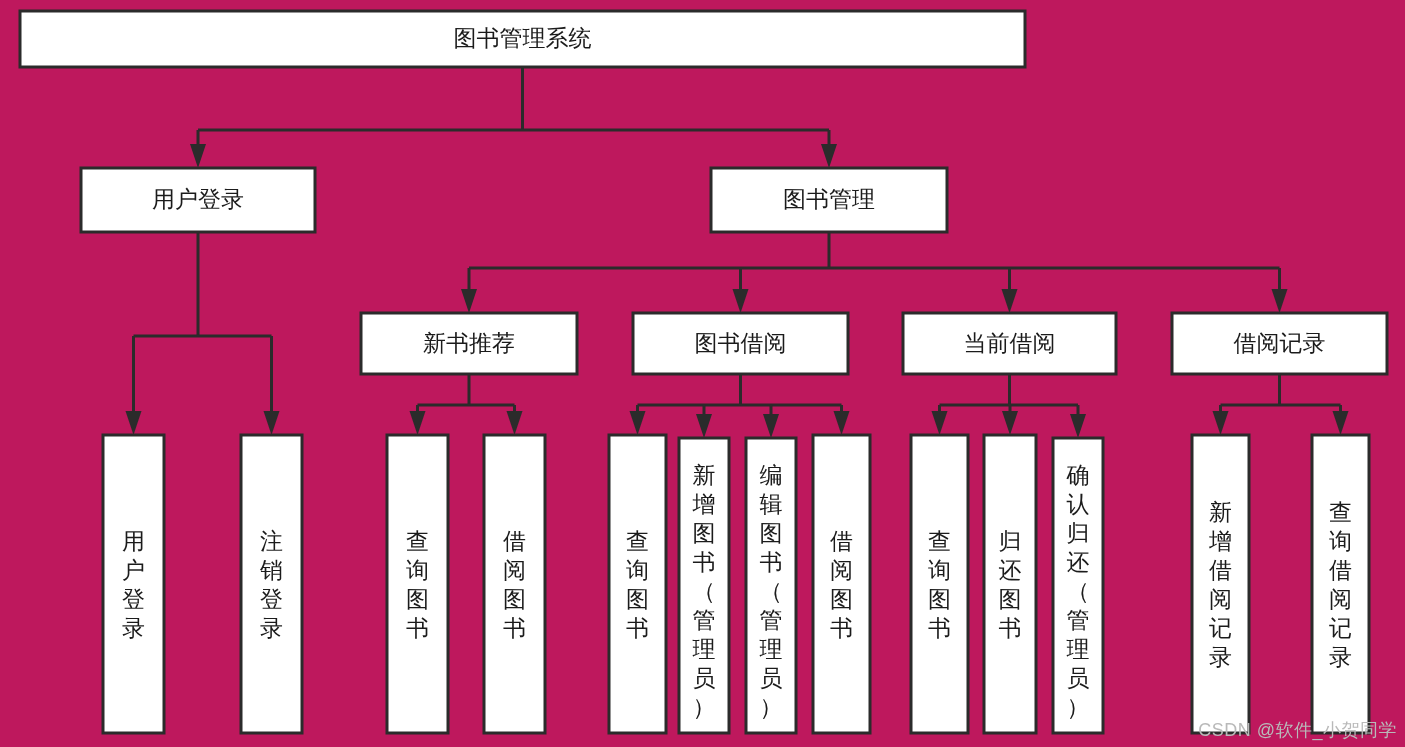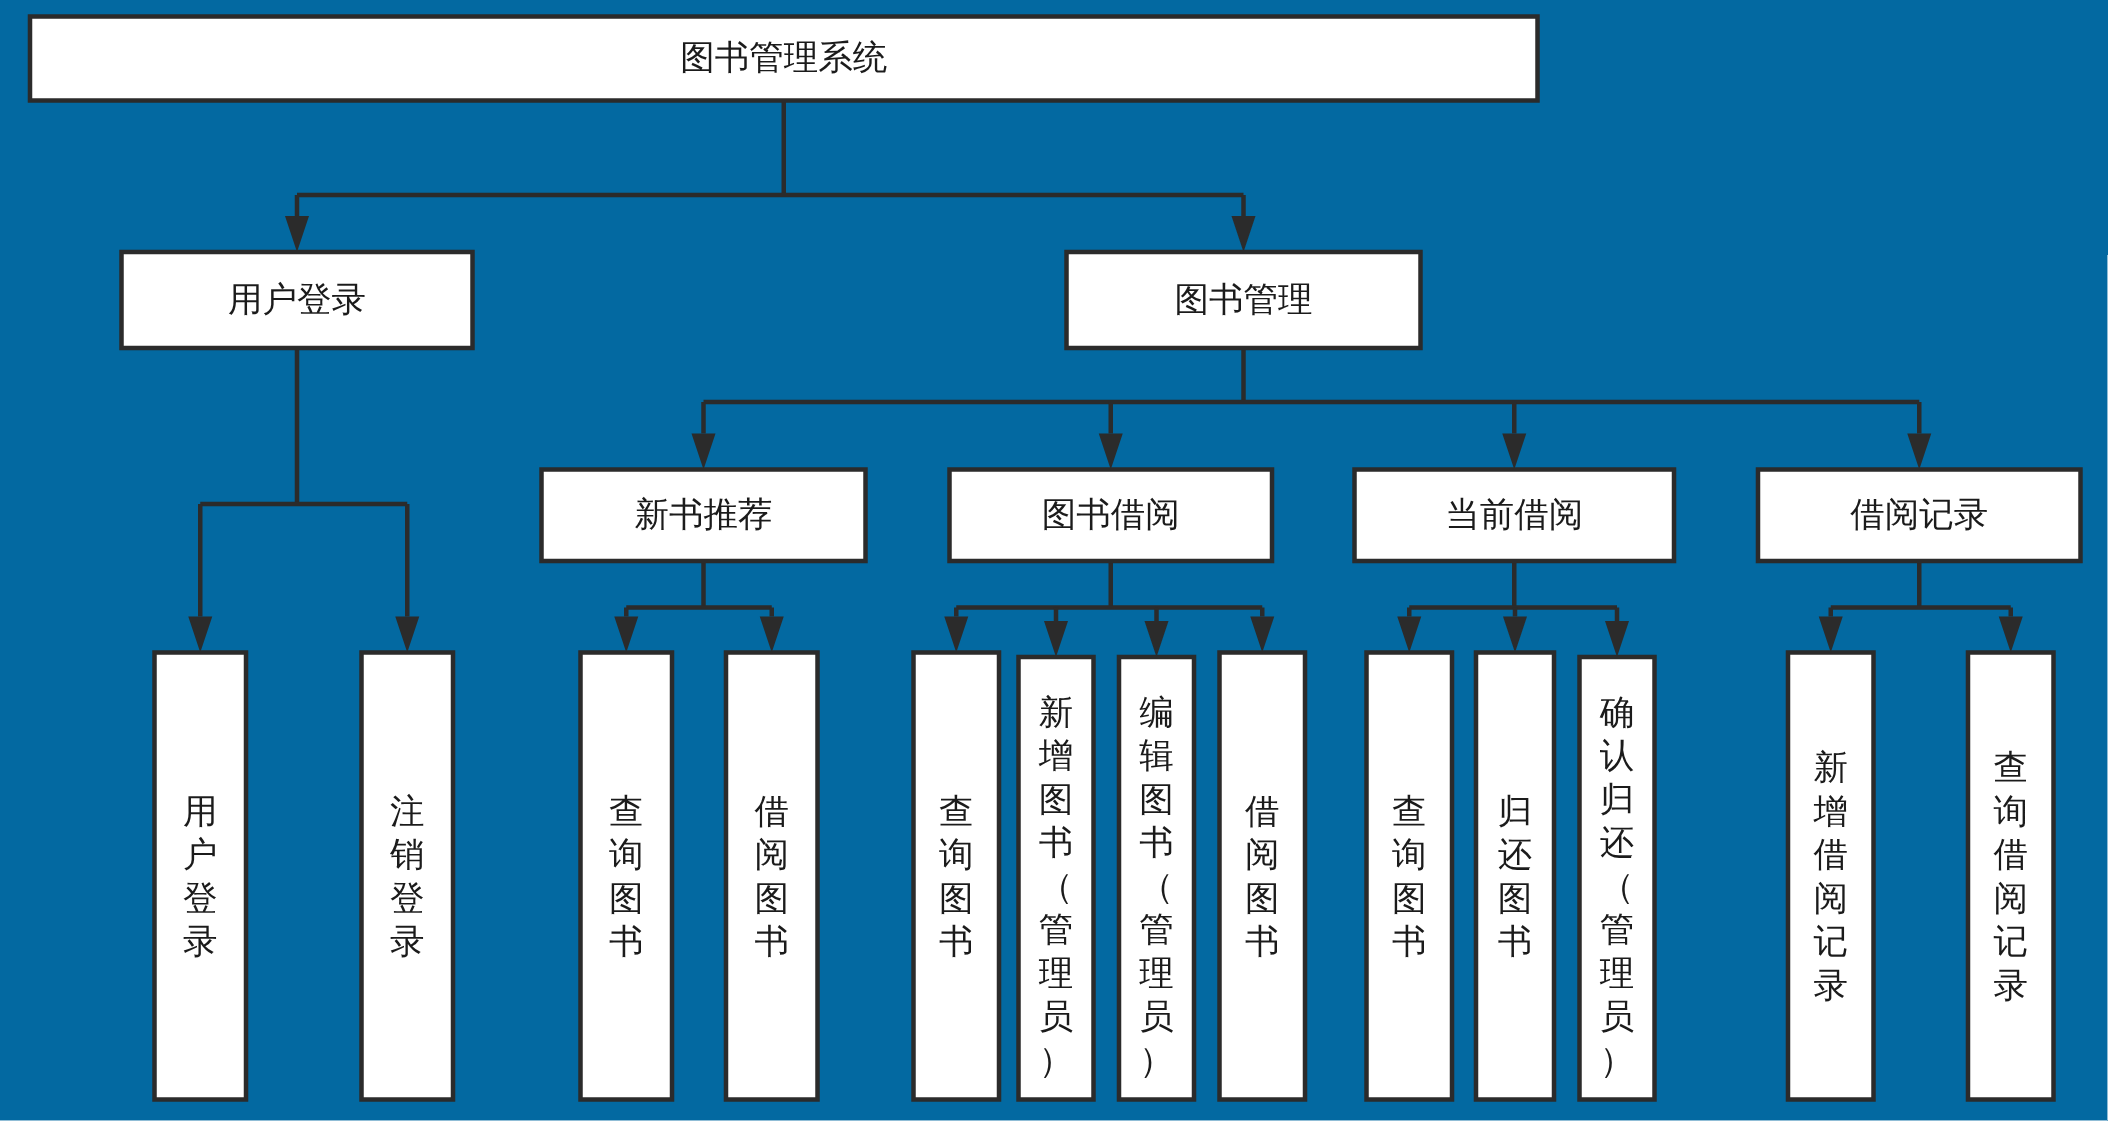--- a/index.html
+++ b/index.html
@@ -11,21 +11,21 @@
   body {
     width: 1405px;
     height: 747px;
     overflow: hidden;
     font-family: "Liberation Sans", "DejaVu Sans", sans-serif;
   }
   #diagram-root {
     position: relative;
     width: 1405px;
     height: 747px;
-    background: #0369a1;
+    background: #be185d;
   }
   svg.diagram {
     display: block;
     width: 1405px;
     height: 747px;
   }
   .node-box {
     fill: #ffffff;
     stroke: #2b2b2b;
     stroke-width: 3;
@@ -200,13 +200,14 @@
         <g>
           <rect x="1192" y="435" width="57" height="298" class="node-box"></rect>
           <text x="1220.5" y="0" class="node-label-vertical"><tspan x="1220.5" y="519.62">新</tspan><tspan x="1220.5" y="548.62">增</tspan><tspan x="1220.5" y="577.62">借</tspan><tspan x="1220.5" y="606.62">阅</tspan><tspan x="1220.5" y="635.62">记</tspan><tspan x="1220.5" y="664.62">录</tspan></text>
         </g>
         <g>
           <rect x="1312" y="435" width="57" height="298" class="node-box"></rect>
           <text x="1340.5" y="0" class="node-label-vertical"><tspan x="1340.5" y="519.62">查</tspan><tspan x="1340.5" y="548.62">询</tspan><tspan x="1340.5" y="577.62">借</tspan><tspan x="1340.5" y="606.62">阅</tspan><tspan x="1340.5" y="635.62">记</tspan><tspan x="1340.5" y="664.62">录</tspan></text>
         </g>
       </g>
   </svg>
+  <div class="watermark">CSDN @软件_小贺同学</div>
 </div>
 
 </body></html>

